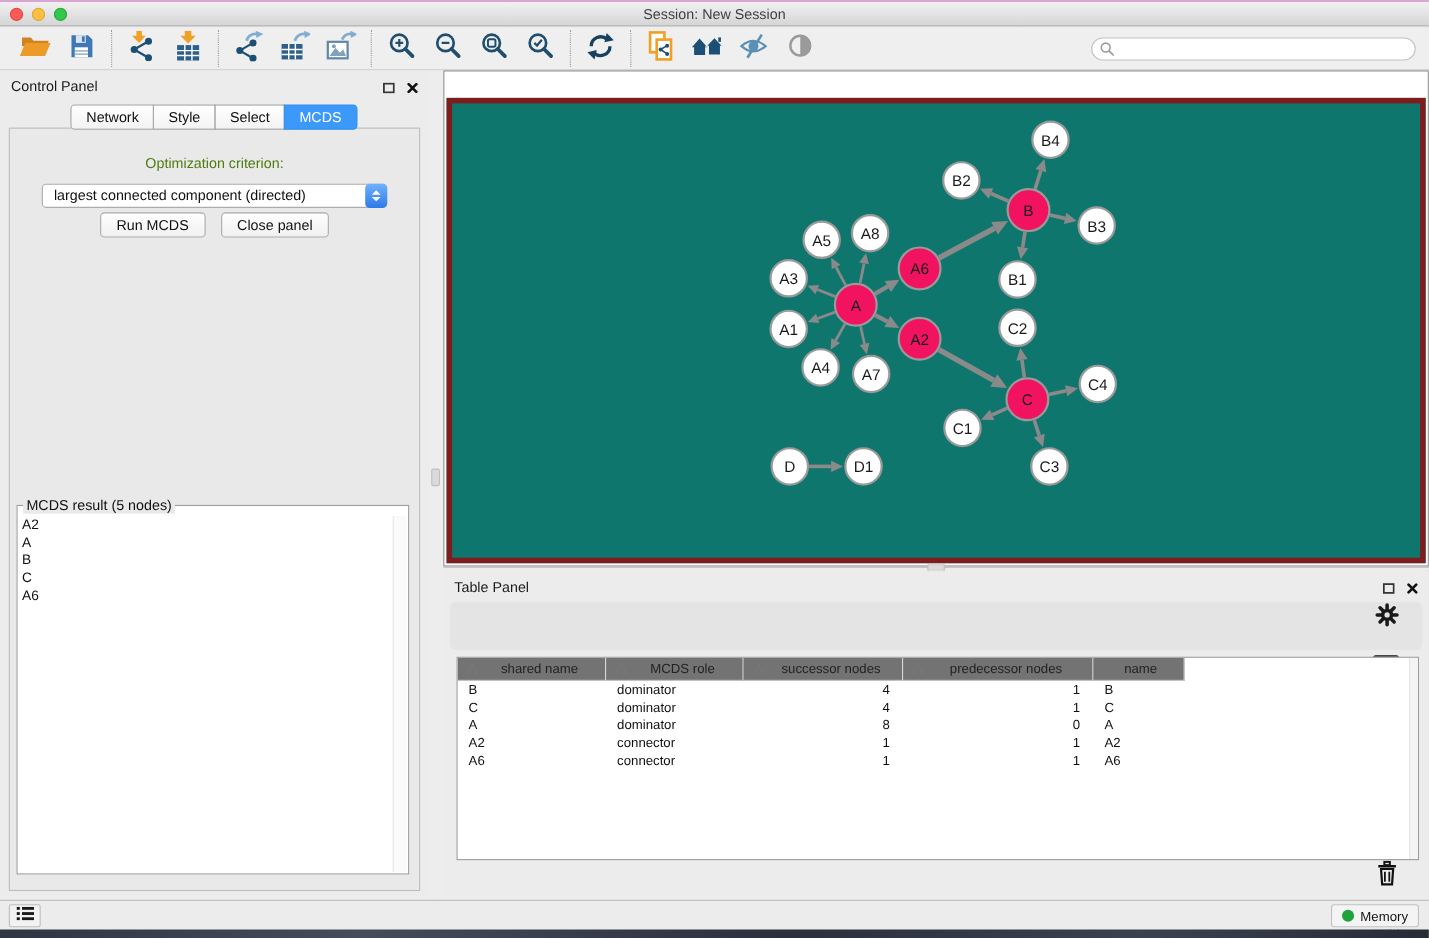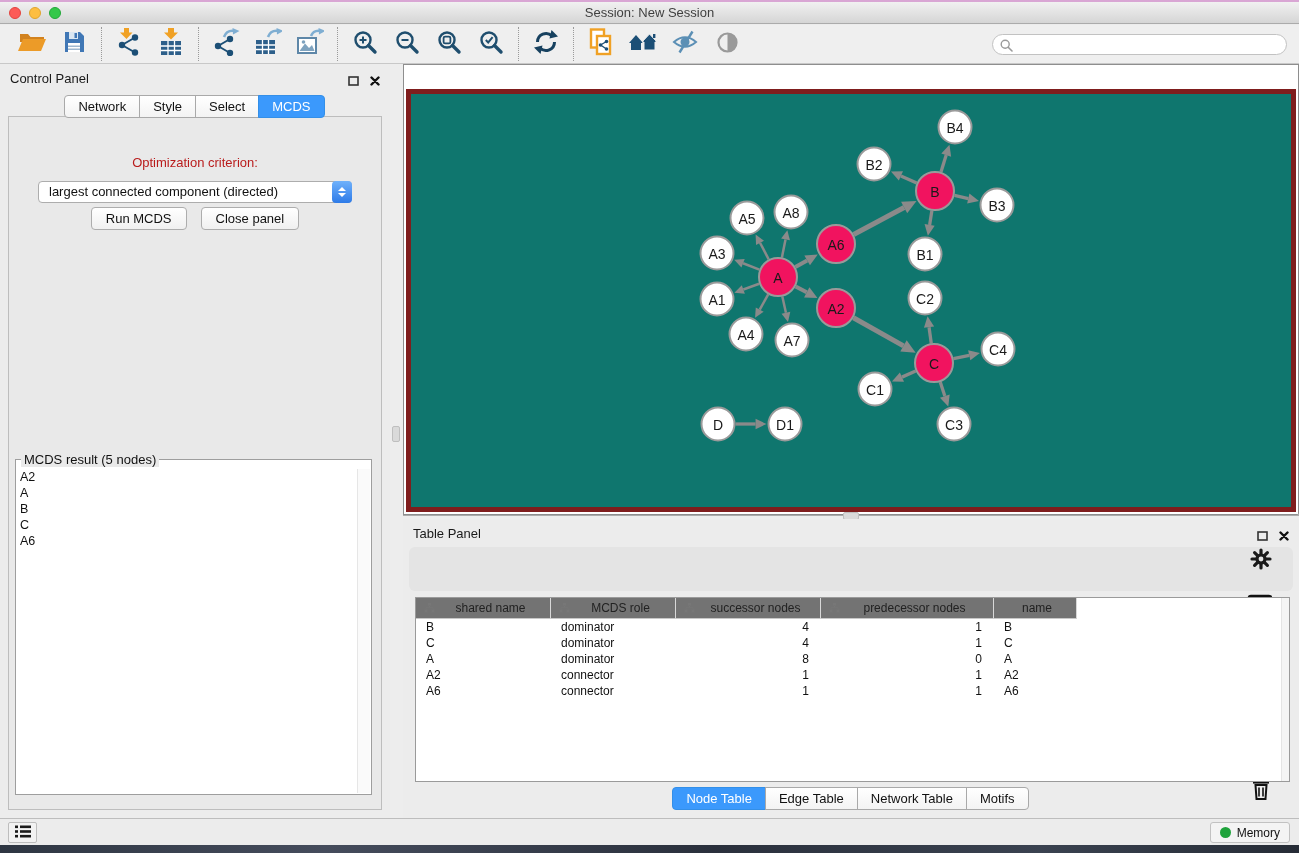--- a/index.html
+++ b/index.html
@@ -35,21 +35,21 @@
 
   .ctab-row { position:absolute; top:31px; left:0; right:0; display:flex; justify-content:center; z-index:2; }
   .tab { border:1px solid #A9A9A9; background:linear-gradient(#FFFFFF,#F3F3F3); padding:3px 13px;
     font-size:13px; margin-left:-1px; color:#111; cursor:default; white-space:nowrap; }
   .tab:first-child { border-radius:4px 0 0 4px; }
   .tab:last-child { border-radius:0 4px 4px 0; }
   .tab.active { background:#3B99FC; color:#fff; border-color:#338FE8; }
 
   .cp-content { position:absolute; left:8px; right:8px; top:52px; bottom:8px;
     border:1px solid #BDBDBD; background:#E9E9E9; }
-  .opt-label { margin-top:38px; text-align:center; font-size:13px; color:#b91c1c; }
+  .opt-label { margin-top:24px; text-align:center; font-size:13px; color:#4d7c0f; }
   .dropdown { position:relative; margin:11px auto 0; width:314px; height:22px; background:#fff;
     border:1px solid #ADADAD; border-radius:4px; }
   .dropdown-value { font-size:13px; line-height:20px; padding-left:10px; color:#111;
     white-space:nowrap; overflow:hidden; }
   .dropdown-stepper { position:absolute; right:-1px; top:-1px; width:20px; height:22px;
     background:linear-gradient(#6FB1FB,#2E7BE8); border-radius:4px;
     display:flex; flex-direction:column; align-items:center; justify-content:center; gap:2px; }
   .chev-up { width:0; height:0; border-left:4px solid transparent; border-right:4px solid transparent; border-bottom:4px solid #fff; }
   .chev-down { width:0; height:0; border-left:4px solid transparent; border-right:4px solid transparent; border-top:4px solid #fff; }
   .btn-row { display:flex; justify-content:center; gap:14px; margin-top:4px; }
@@ -565,26 +565,20 @@
             <div class="tr">
               <div class="td" style="width: 135px;">A6</div>
               <div class="td" style="width: 125px;">connector</div>
               <div class="td num" style="width: 145px;">1</div>
               <div class="td num" style="width: 173px;">1</div>
               <div class="td" style="width: 83px;">A6</div>
             </div>
           </div>
         <div class="nt-scroll"></div>
       </div>
-      <div class="tp-tabs">
-          <div class="tab active">Node Table</div>
-          <div class="tab">Edge Table</div>
-          <div class="tab">Network Table</div>
-          <div class="tab">Motifs</div>
-        </div>
     </div>
   </div>
 </div>
 
 <div class="statusbar">
   <span class="list-btn">
     <span><svg width="16" height="13" viewBox="0 0 16 13">
           <g fill="#1A1A1A">
             <rect x="0" y="0.5" width="3" height="2.6"></rect>
             <rect x="0" y="5.2" width="3" height="2.6"></rect>

